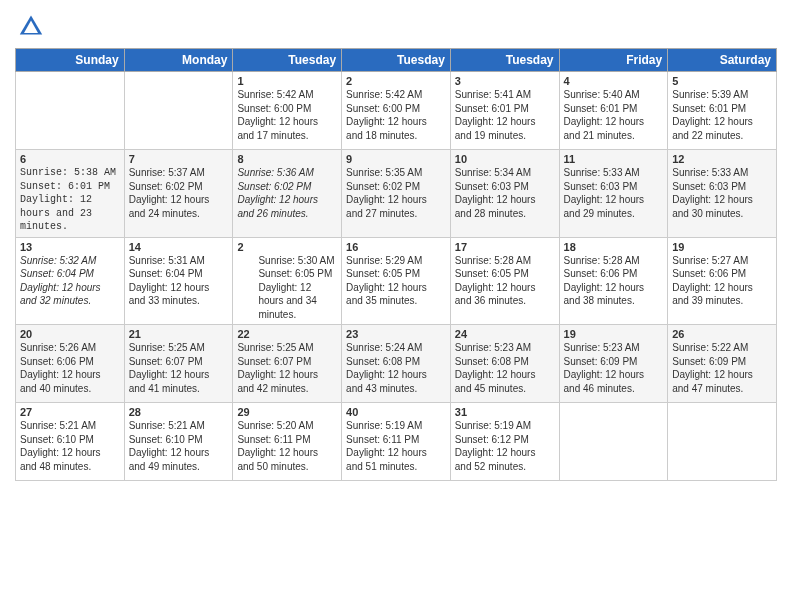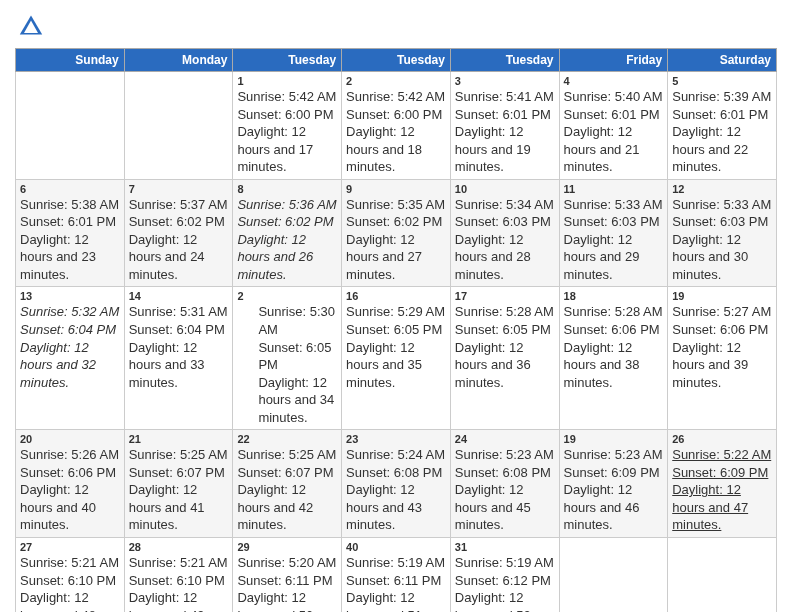--- a/index.html
+++ b/index.html
@@ -72,21 +72,21 @@
       height: 78px;
     }
     .day-number {
       font-size: 11px;
       font-weight: bold;
       color: #333;
       display: block;
       margin-bottom: 1px;
     }
     .day-info {
-      font-size: 13px;
+      font-size: 10px;
       color: #333;
       line-height: 1.35;
     }
     .empty-cell {
       background: #f9f9f9;
     }
     tr:nth-child(odd) td { background: #fff; }
     tr:nth-child(even) td { background: #f5f5f5; }
     .calendar thead tr th { background: #2a6bbf; }
   </style>
@@ -158,21 +158,21 @@
           <td>
             <span class="day-number">5</span>
             <div class="day-info" style="white-space: pre-line;">Sunrise: 5:39 AM
 Sunset: 6:01 PM
 Daylight: 12 hours and 22 minutes.</div>
           </td>
         </tr>
         <tr>
           <td>
             <span class="day-number">6</span>
-            <div class="day-info" style="white-space: pre-line;">Sunrise: 5:38 AM
+            <div class="day-info" style="white-space: pre-line; font-family: Liberation Mono, monospace;">Sunrise: 5:38 AM
 Sunset: 6:01 PM
 Daylight: 12 hours and 23 minutes.</div>
           </td>
           <td>
             <span class="day-number">7</span>
             <div class="day-info" style="white-space: pre-line;">Sunrise: 5:37 AM
 Sunset: 6:02 PM
 Daylight: 12 hours and 24 minutes.</div>
           </td>
           <td>
@@ -282,21 +282,21 @@
 Daylight: 12 hours and 45 minutes.</div>
           </td>
           <td>
             <span class="day-number">19</span>
             <div class="day-info" style="white-space: pre-line;">Sunrise: 5:23 AM
 Sunset: 6:09 PM
 Daylight: 12 hours and 46 minutes.</div>
           </td>
           <td>
             <span class="day-number">26</span>
-            <div class="day-info" style="white-space: pre-line; text-decoration: underline;">Sunrise: 5:22 AM
+            <div class="day-info" style="white-space: pre-line;">Sunrise: 5:22 AM
 Sunset: 6:09 PM
 Daylight: 12 hours and 47 minutes.</div>
           </td>
         </tr>
         <tr>
           <td>
             <span class="day-number">27</span>
             <div class="day-info" style="white-space: pre-line;">Sunrise: 5:21 AM
 Sunset: 6:10 PM
 Daylight: 12 hours and 48 minutes.</div>

